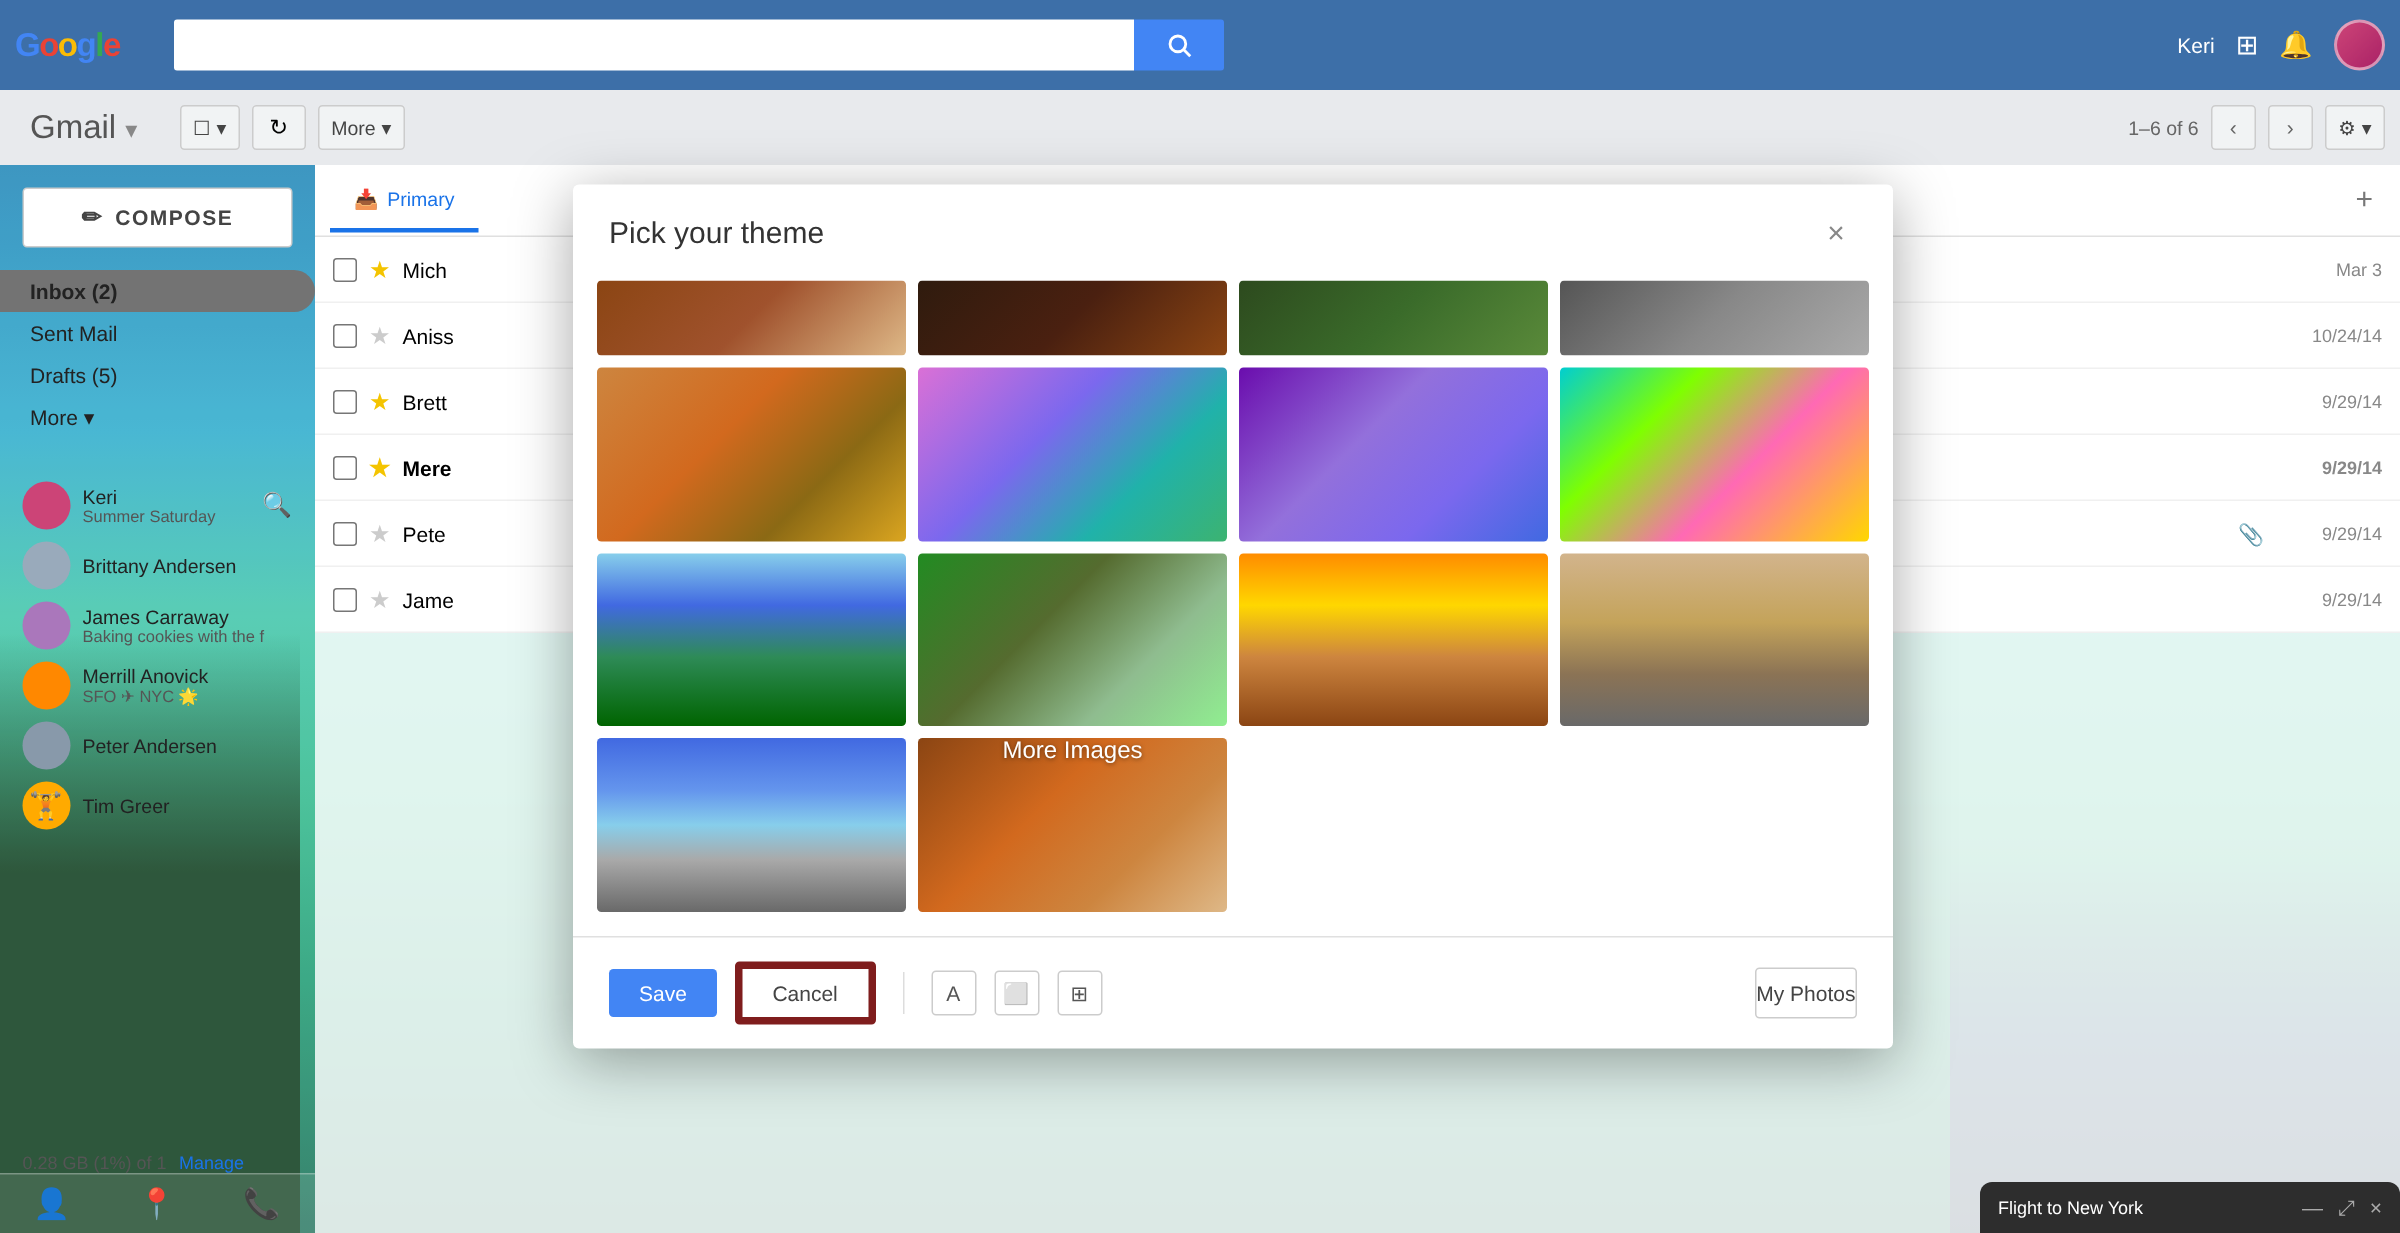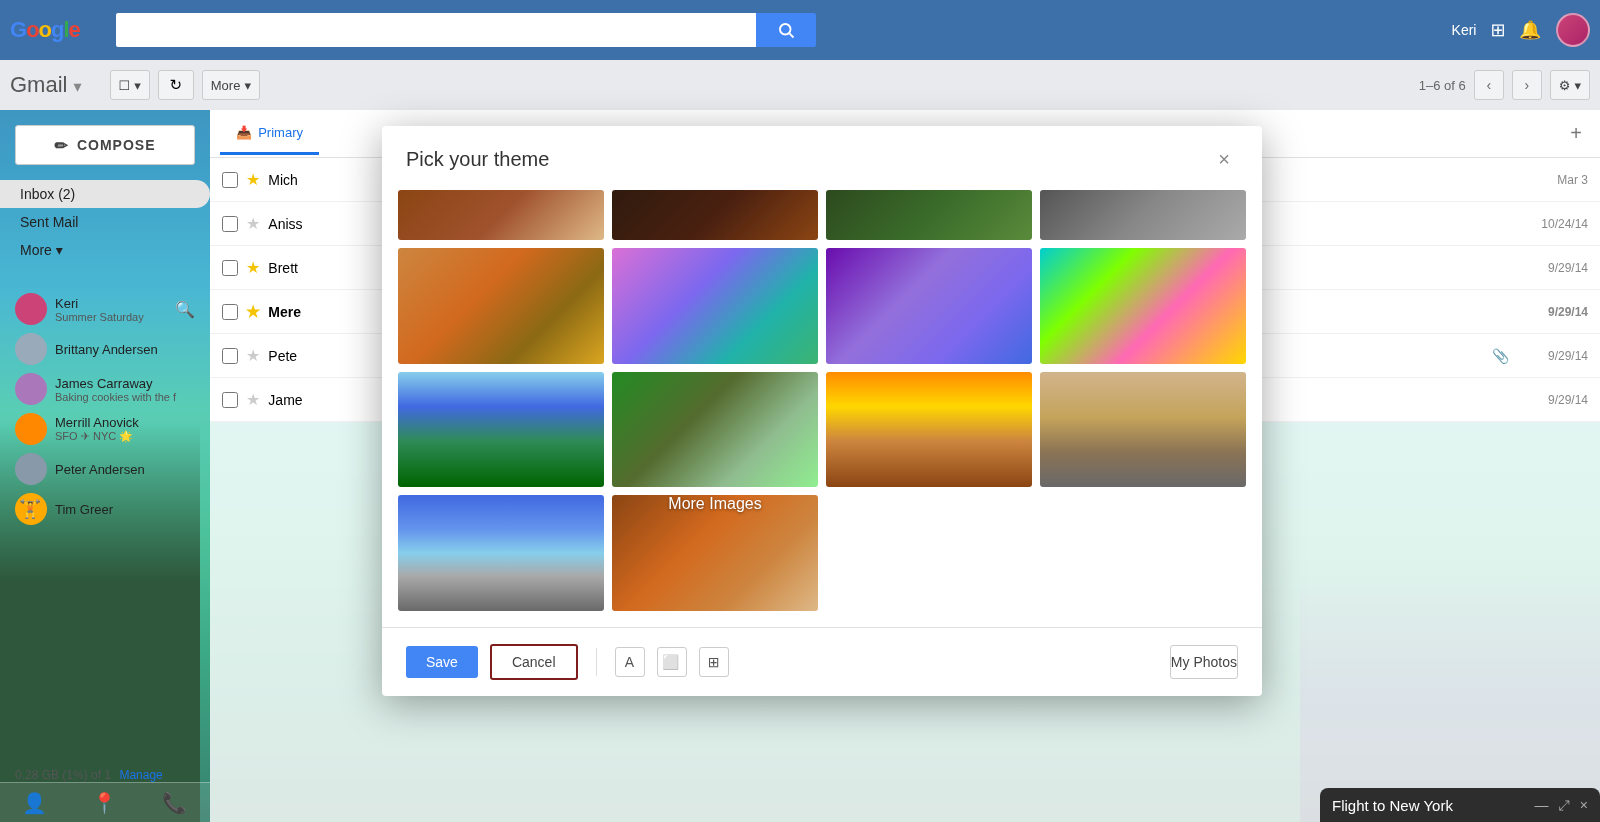--- a/index.html
+++ b/index.html
@@ -63,21 +63,21 @@
       cursor: pointer;
     }
 
     
     .gmail-toolbar {
       position: absolute; top: 60px; left: 0; width: 100%; height: 50px;
       background: #e8eaed; z-index: 100;
       display: flex; align-items: center; padding: 0 10px; gap: 8px;
     }
     .gmail-label {
-      font-size: 22px; color: #555; font-weight: 300; margin-right: 20px;
+      font-size: 22px; color: #555; font-weight: 300; margin-left: 10px; margin-right: 20px;
     }
     .gmail-label span { color: #888; font-size: 16px; }
     .toolbar-btn {
       height: 30px; background: #f1f3f4; border: 1px solid #ccc; border-radius: 3px;
       cursor: pointer; display: flex; align-items: center; padding: 0 8px; gap: 4px; font-size: 13px; color: #444;
     }
     .toolbar-refresh {
       width: 36px; height: 30px; background: #f1f3f4; border: 1px solid #ccc; border-radius: 3px;
       cursor: pointer; display: flex; align-items: center; justify-content: center; font-size: 15px;
     }
@@ -105,21 +105,21 @@
       margin: 5px 15px 15px; display: flex; align-items: center; justify-content: center;
       height: 40px; border: 1px solid #ccc; border-radius: 3px;
       background: white; font-size: 14px; font-weight: bold; letter-spacing: 1px;
       color: #444; cursor: pointer;
     }
     .compose-btn .pencil { margin-right: 8px; font-size: 16px; }
     .sidebar-item {
       padding: 6px 10px 6px 20px; font-size: 14px; color: #222;
       display: flex; align-items: center; gap: 8px; cursor: pointer; border-radius: 0 20px 20px 0;
     }
-    .sidebar-item.active { background: #e5e5e5; font-weight: normal; }
+    .sidebar-item.active { background: #737373; font-weight: bold; }
     .sidebar-chat { margin-top: 20px; padding: 5px 15px; }
     .chat-user { display: flex; align-items: center; gap: 8px; padding: 4px 0; cursor: pointer; }
     .chat-avatar { width: 32px; height: 32px; border-radius: 50%; background: #888; flex-shrink: 0; overflow: hidden; }
     .chat-info { flex: 1; min-width: 0; }
     .chat-name { font-size: 13px; color: #222; font-weight: 500; white-space: nowrap; overflow: hidden; text-overflow: ellipsis; }
     .chat-status { font-size: 11px; color: #555; white-space: nowrap; overflow: hidden; text-overflow: ellipsis; }
     .sidebar-footer {
       position: absolute; bottom: 40px; left: 0; width: 100%; padding: 0 15px;
       font-size: 12px; color: #555;
     }
@@ -212,41 +212,41 @@
 
     .modal-footer {
       padding: 16px 24px; border-top: 1px solid #e0e0e0;
       display: flex; align-items: center; gap: 12px;
     }
     .save-btn {
       background: #4285f4; color: white; border: none; border-radius: 3px;
       padding: 8px 20px; font-size: 14px; cursor: pointer; font-weight: 500;
     }
     .cancel-btn {
-      background: white; color: #444; border: 2px solid #7f1d1d; border-radius: 3px;
+      background: white; color: #444; border: 5px solid #7f1d1d; border-radius: 3px;
       padding: 8px 20px; font-size: 14px; cursor: pointer;
     }
     .divider-v { width: 1px; height: 28px; background: #ddd; margin: 0 6px; }
     .footer-icon {
       width: 30px; height: 30px; border: 1px solid #ccc; border-radius: 3px;
       cursor: pointer; display: flex; align-items: center; justify-content: center;
       font-size: 14px; color: #555; background: white;
     }
     .my-photos-btn {
       margin-left: auto; background: white; color: #444; border: 1px solid #ccc;
       border-radius: 3px; padding: 8px 0; font-size: 14px; cursor: pointer;
     }
 
     
     .chat-bar {
       position: absolute; bottom: 0; right: 0; width: 280px; height: 34px;
       background: #2d2d2d; display: flex; align-items: center; padding: 0 12px;
       z-index: 300; border-radius: 8px 8px 0 0;
     }
-    .chat-bar-title { color: white; font-size: 15px; flex: 1; }
+    .chat-bar-title { color: white; font-size: 12px; flex: 1; }
     .chat-bar-icons { display: flex; gap: 10px; }
     .chat-bar-icon { color: #aaa; font-size: 14px; cursor: pointer; }
 
     
     .theme-top1 { background: linear-gradient(135deg, #8B4513, #A0522D, #DEB887); }
     .theme-top2 { background: linear-gradient(135deg, #2F1B0E, #4A2010, #8B4513); }
     .theme-top3 { background: linear-gradient(135deg, #2d4a1e, #3a6b2a, #5a8a3a); }
     .theme-top4 { background: linear-gradient(135deg, #555, #888, #aaa); }
   </style>
 </head>
@@ -302,20 +302,23 @@
 <div class="sidebar">
   <div class="compose-btn">
     <span class="pencil">✏</span>
     <span>COMPOSE</span>
   </div>
   <div class="sidebar-item active">
     <span>Inbox (2)</span>
   </div>
   <div class="sidebar-item">
     <span>Sent Mail</span>
+  </div>
+  <div class="sidebar-item">
+    <span>Drafts (5)</span>
   </div>
   <div class="sidebar-item">
     <span>More ▾</span>
   </div>
 
   <div class="sidebar-chat">
     <div class="chat-user">
       <div class="chat-avatar" style="background: #c47;"></div>
       <div class="chat-info">
         <div class="chat-name">Keri</div>

